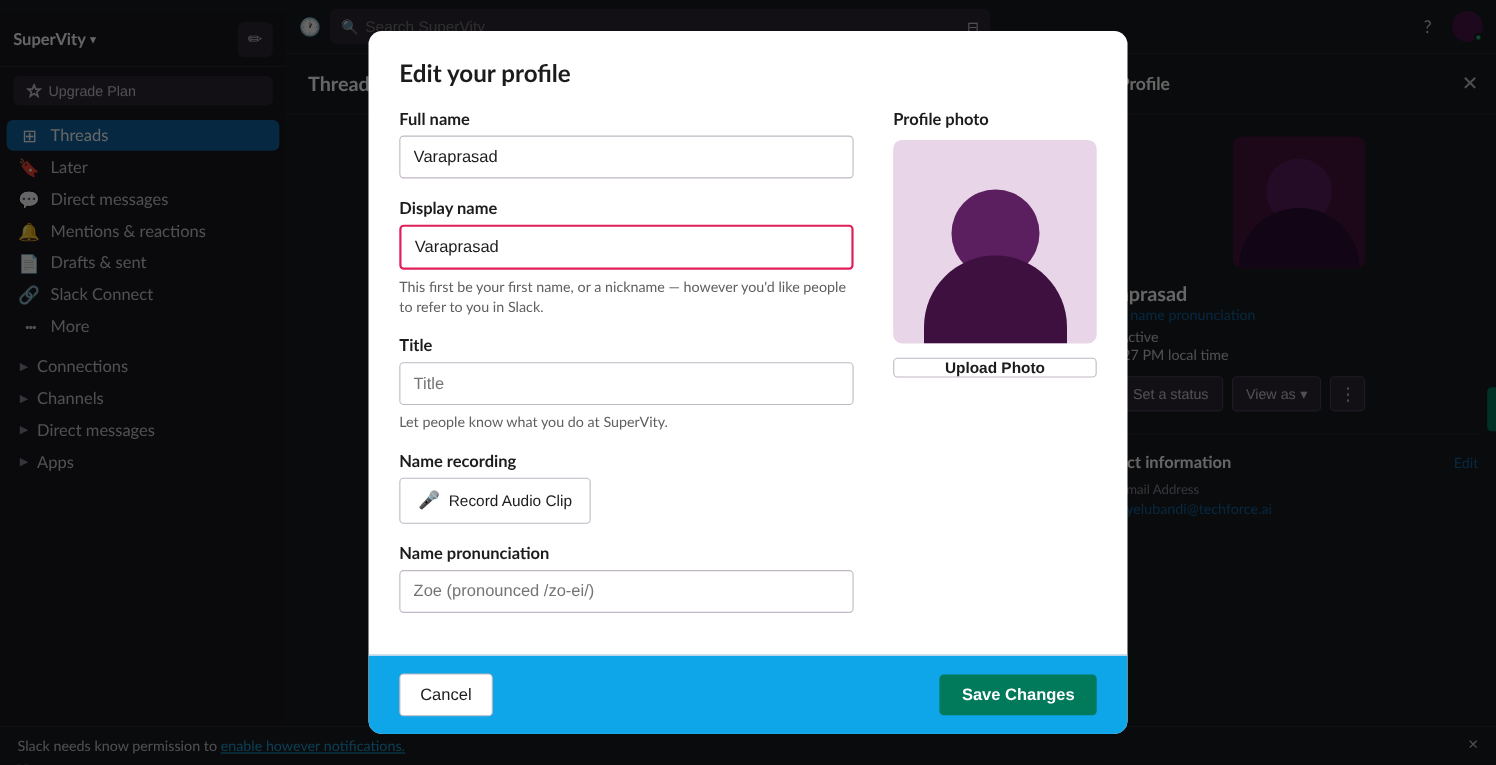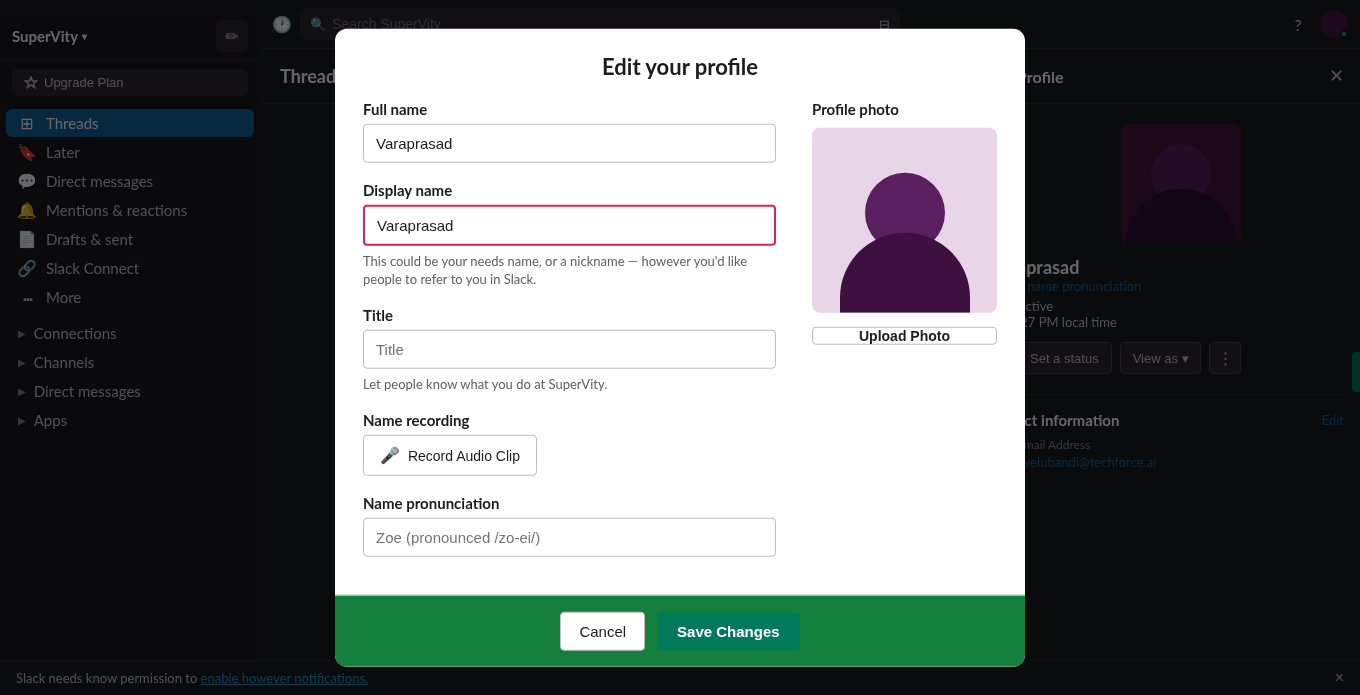--- a/index.html
+++ b/index.html
@@ -63,21 +63,21 @@
     .right-panel-section-title { color: #fff; font-weight: 700; font-size: 15px; }
     .edit-link { color: #1164a3; font-size: 13px; cursor: pointer; }
     .field-label { color: #8a8694; font-size: 12px; margin-bottom: 2px; }
     .field-value { color: #1164a3; font-size: 13px; cursor: pointer; }
 
     
     .overlay { position: fixed; top: 0; left: 0; width: 1360px; height: 695px; background: rgba(0,0,0,0.6); z-index: 100; }
 
     
     .modal { position: fixed; top: 50%; left: 50%; transform: translate(-50%, -50%); width: 690px; max-height: 660px; background: #fff; border-radius: 12px; z-index: 200; overflow: hidden; display: flex; flex-direction: column; }
-    .modal-header { padding: 24px 28px 0; text-align: center; }
+    .modal-header { padding: 24px 28px 0; }
     .modal-title { font-size: 22px; font-weight: 700; color: #1d1c1d; }
     .modal-body { flex: 1; overflow-y: auto; padding: 20px 28px; display: flex; gap: 36px; }
     .modal-left { flex: 1; }
     .modal-right { width: 185px; flex-shrink: 0; }
 
     .form-group { margin-bottom: 18px; }
     .form-label { font-size: 15px; font-weight: 700; color: #1d1c1d; margin-bottom: 6px; display: block; }
     .form-input { width: 100%; padding: 10px 12px; border: 1px solid #c0b8c2; border-radius: 4px; font-size: 15px; color: #1d1c1d; outline: none; background: #fff; }
     .form-input.highlighted { border: 2px solid #e01e5a; box-shadow: none; }
     .form-hint { font-size: 13px; color: #616061; margin-top: 6px; line-height: 1.4; }
@@ -86,21 +86,21 @@
     .profile-photo-box { width: 185px; height: 185px; background: #e8d5e8; border-radius: 8px; overflow: hidden; display: flex; align-items: flex-end; justify-content: center; margin-bottom: 12px; }
     .avatar-illustration { width: 140px; height: 140px; position: relative; display: flex; align-items: flex-end; justify-content: center; }
     .avatar-head-large { width: 80px; height: 80px; background: #5b1f5f; border-radius: 50%; position: absolute; top: 0; left: 50%; transform: translateX(-50%); }
     .avatar-body-large { width: 130px; height: 80px; background: #3d1040; border-radius: 65px 65px 0 0; position: absolute; bottom: 0; }
 
     .upload-btn { width: 100%; background: #fff; border: 1px solid #c0b8c2; border-radius: 4px; font-size: 14px; color: #1d1c1d; cursor: pointer; text-align: center; font-weight: 600; }
 
     .record-btn { display: flex; align-items: center; gap: 8px; padding: 10px 16px; background: #fff; border: 1px solid #c0b8c2; border-radius: 4px; font-size: 14px; color: #1d1c1d; cursor: pointer; font-weight: 400; }
     .mic-icon { font-size: 16px; }
 
-    .modal-footer { padding: 16px 28px; border-top: 1px solid #e0dde4; display: flex; align-items: center; justify-content: center; gap: 12px; background: #15803d; }
+    .modal-footer { padding: 16px 28px; border-top: 1px solid #e0dde4; display: flex; align-items: center; justify-content: space-between; gap: 12px; background: #0ea5e9; }
     .cancel-btn { padding: 10px 18px; background: #fff; border: 1px solid #c0b8c2; border-radius: 4px; font-size: 15px; color: #1d1c1d; cursor: pointer; font-weight: 400; }
     .save-btn { padding: 10px 20px; background: #007a5a; border: none; border-radius: 4px; font-size: 15px; color: #fff; cursor: pointer; font-weight: 700; }
 
     
     .notification-bar { position: absolute; bottom: 0; left: 0; right: 0; background: #1a1d21; border-top: 1px solid #2e2a36; padding: 8px 16px; font-size: 13px; color: #c9c7ce; display: flex; align-items: center; justify-content: space-between; z-index: 50; }
     .notification-link { color: #1d9bd1; text-decoration: underline; cursor: pointer; }
     .notification-close { color: #c9c7ce; cursor: pointer; font-size: 16px; background: none; border: none; }
   </style>
 </head>
 <body>
@@ -246,21 +246,21 @@
     <div class="modal-left">
 
       <div class="form-group">
         <label class="form-label">Full name</label>
         <input type="text" class="form-input" value="Varaprasad" style="">
       </div>
 
       <div class="form-group">
         <label class="form-label">Display name</label>
         <input type="text" class="form-input highlighted" value="Varaprasad" style="">
-        <p class="form-hint">This could be your needs name, or a nickname — however you'd like people to refer to you in Slack.</p>
+        <p class="form-hint">This first be your first name, or a nickname — however you'd like people to refer to you in Slack.</p>
       </div>
 
       <div class="form-group">
         <label class="form-label">Title</label>
         <input type="text" class="form-input" placeholder="Title" style="">
         <p class="form-hint">Let people know what you do at SuperVity.</p>
       </div>
 
       <div class="form-group">
         <label class="form-label">Name recording</label>

